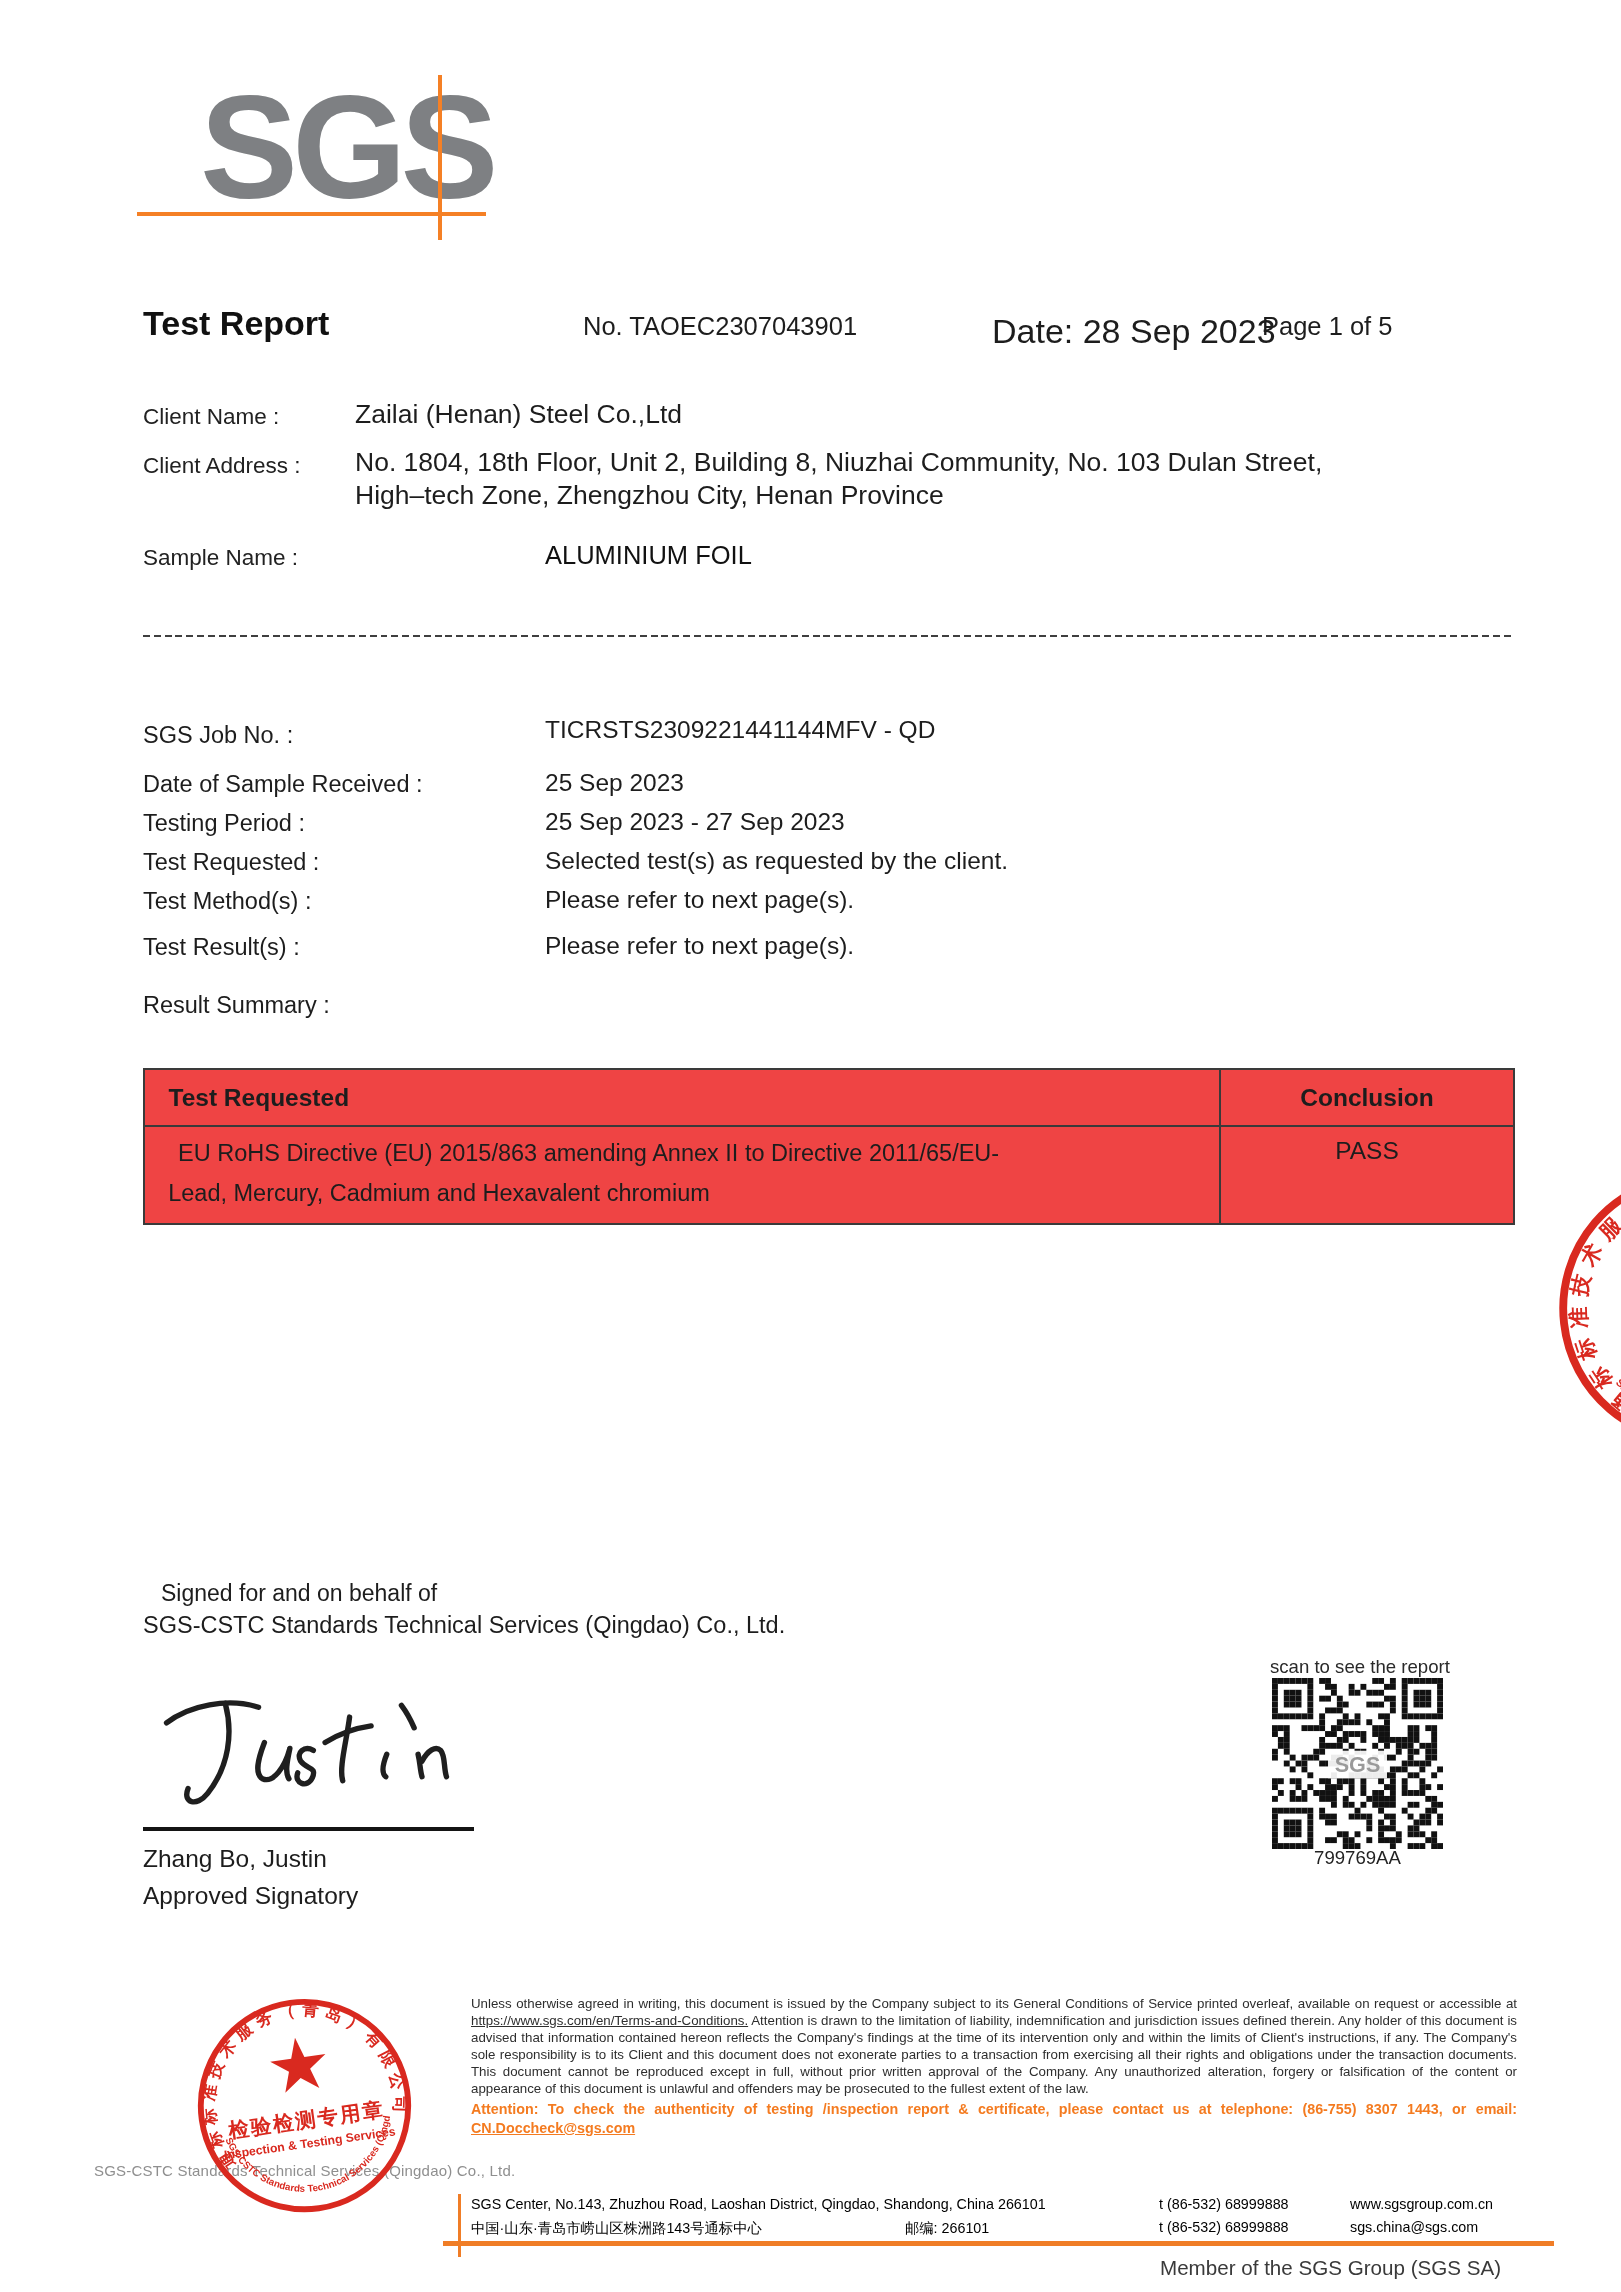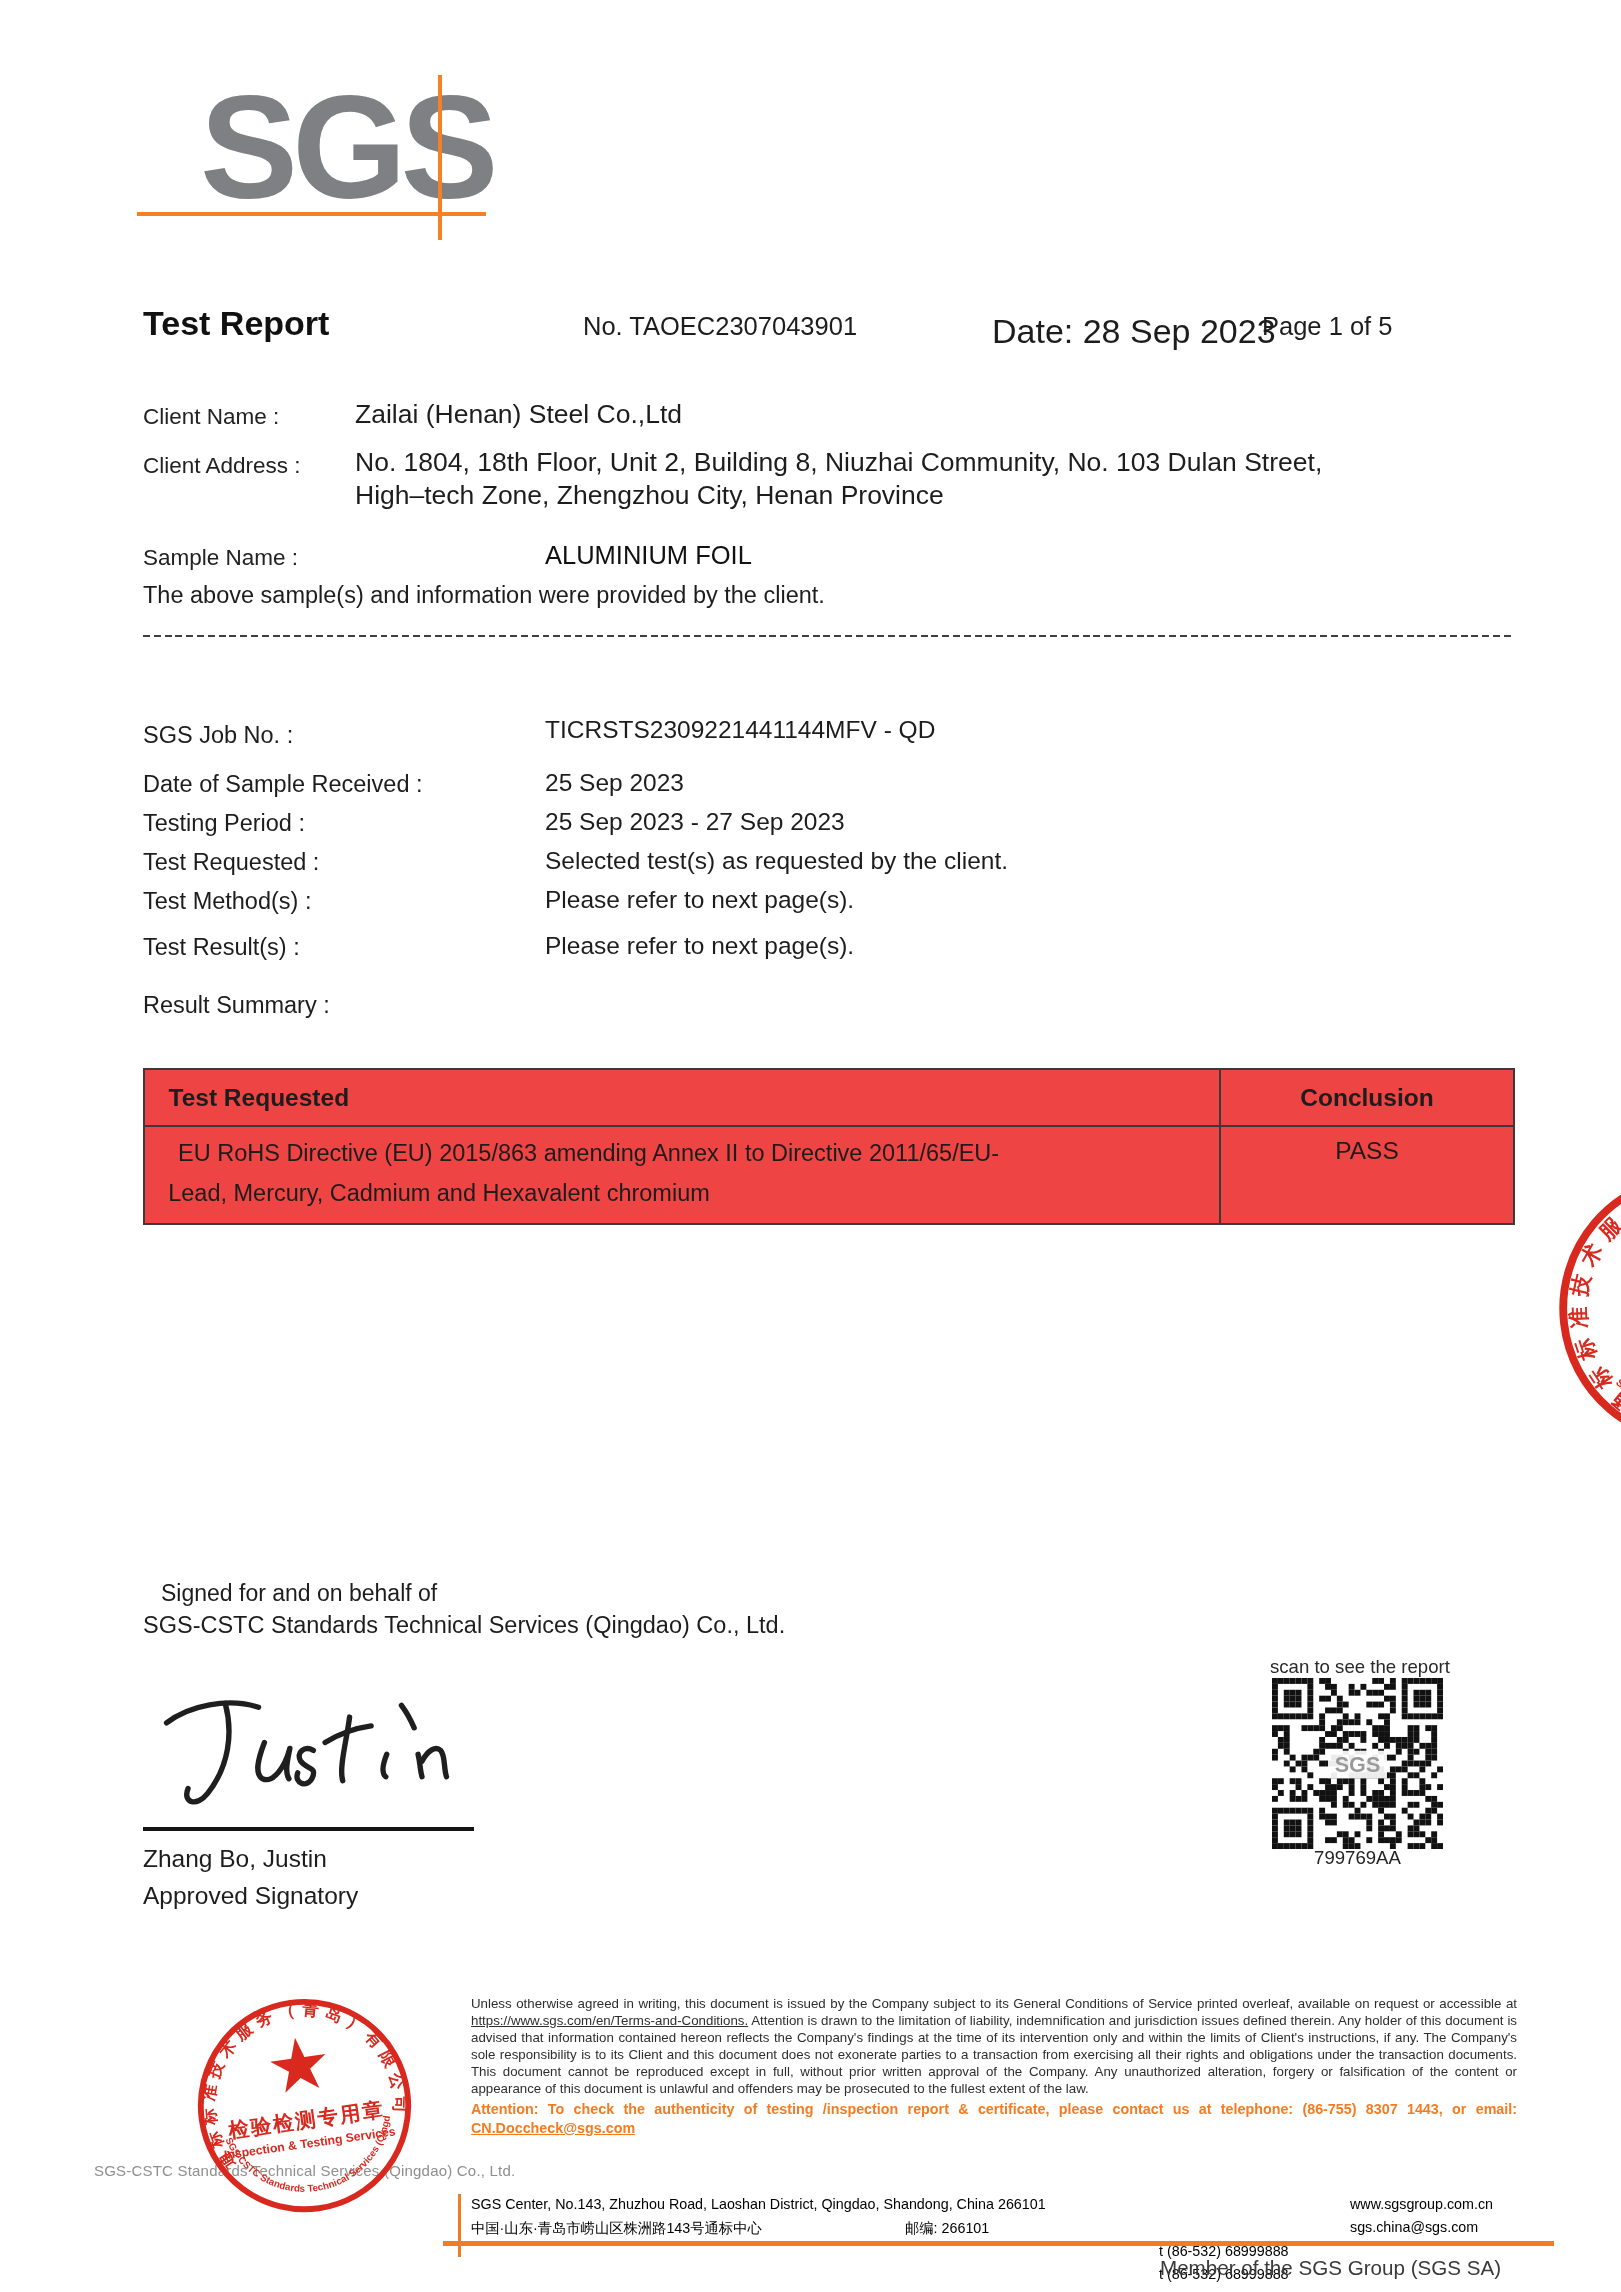--- a/index.html
+++ b/index.html
@@ -67,21 +67,21 @@
                color:#2e2e2e;text-align:justify;white-space:normal;}
   .legal-link{text-decoration:underline;color:#2e2e2e;}
   .attention{margin-top:2.9px;font-weight:bold;color:#F47B20;font-size:14.3px;line-height:19px;}
   .attention a{color:#F47B20;text-decoration:underline;}
 
   .addr-block{left:471px;top:2196px;width:1052px;font-size:14.3px;color:#000000;}
   .addr-row{position:relative;height:22.5px;}
   .addr-row .a{position:absolute;top:0;white-space:nowrap;}
   .a-main{left:0;}
   .a-zip{left:434px;}
-  .a-tel{left:688px;margin-top:47px;}
+  .a-tel{left:688px;}
   .a-right{left:879px;}
 
   .orange-vline{left:458px;top:2194px;width:2.9px;height:63px;background:#F07D26;}
   .orange-hline{left:443px;top:2241px;width:1111px;height:4.9px;background:#F07D26;}
   .member-line{left:1160px;top:2256px;font-size:20.6px;color:#3a3a3a;}
 </style>
 </head>
 <body>
 
 <div class="page">
@@ -96,21 +96,20 @@
   <div class="abs doc-page">Page 1 of 5</div>
 
   <div class="abs lbl client-name-label">Client Name :</div>
   <div class="abs client-name">Zailai (Henan) Steel Co.,Ltd</div>
   <div class="abs lbl client-addr-label">Client Address :</div>
   <div class="abs client-addr1">No. 1804, 18th Floor, Unit 2, Building 8, Niuzhai Community, No. 103 Dulan Street,</div>
   <div class="abs client-addr2">High–tech Zone, Zhengzhou City, Henan Province</div>
 
   <div class="abs lbl sample-label">Sample Name :</div>
   <div class="abs val sample-value">ALUMINIUM FOIL</div>
-  <div class="abs sample-note">The above sample(s) and information were provided by the client.</div>
   <div class="abs dashed-sep"></div>
 
   <div class="abs job-label" style="top:722px">SGS Job No. :</div>
   <div class="abs job-value" style="top:716px">TICRSTS2309221441144MFV - QD</div>
   <div class="abs job-label" style="top:771px">Date of Sample Received :</div>
   <div class="abs job-value" style="top:769px">25 Sep 2023</div>
   <div class="abs job-label" style="top:810px">Testing Period :</div>
   <div class="abs job-value" style="top:808px">25 Sep 2023 - 27 Sep 2023</div>
   <div class="abs job-label" style="top:849px">Test Requested :</div>
   <div class="abs job-value" style="top:847px">Selected test(s) as requested by the client.</div>

